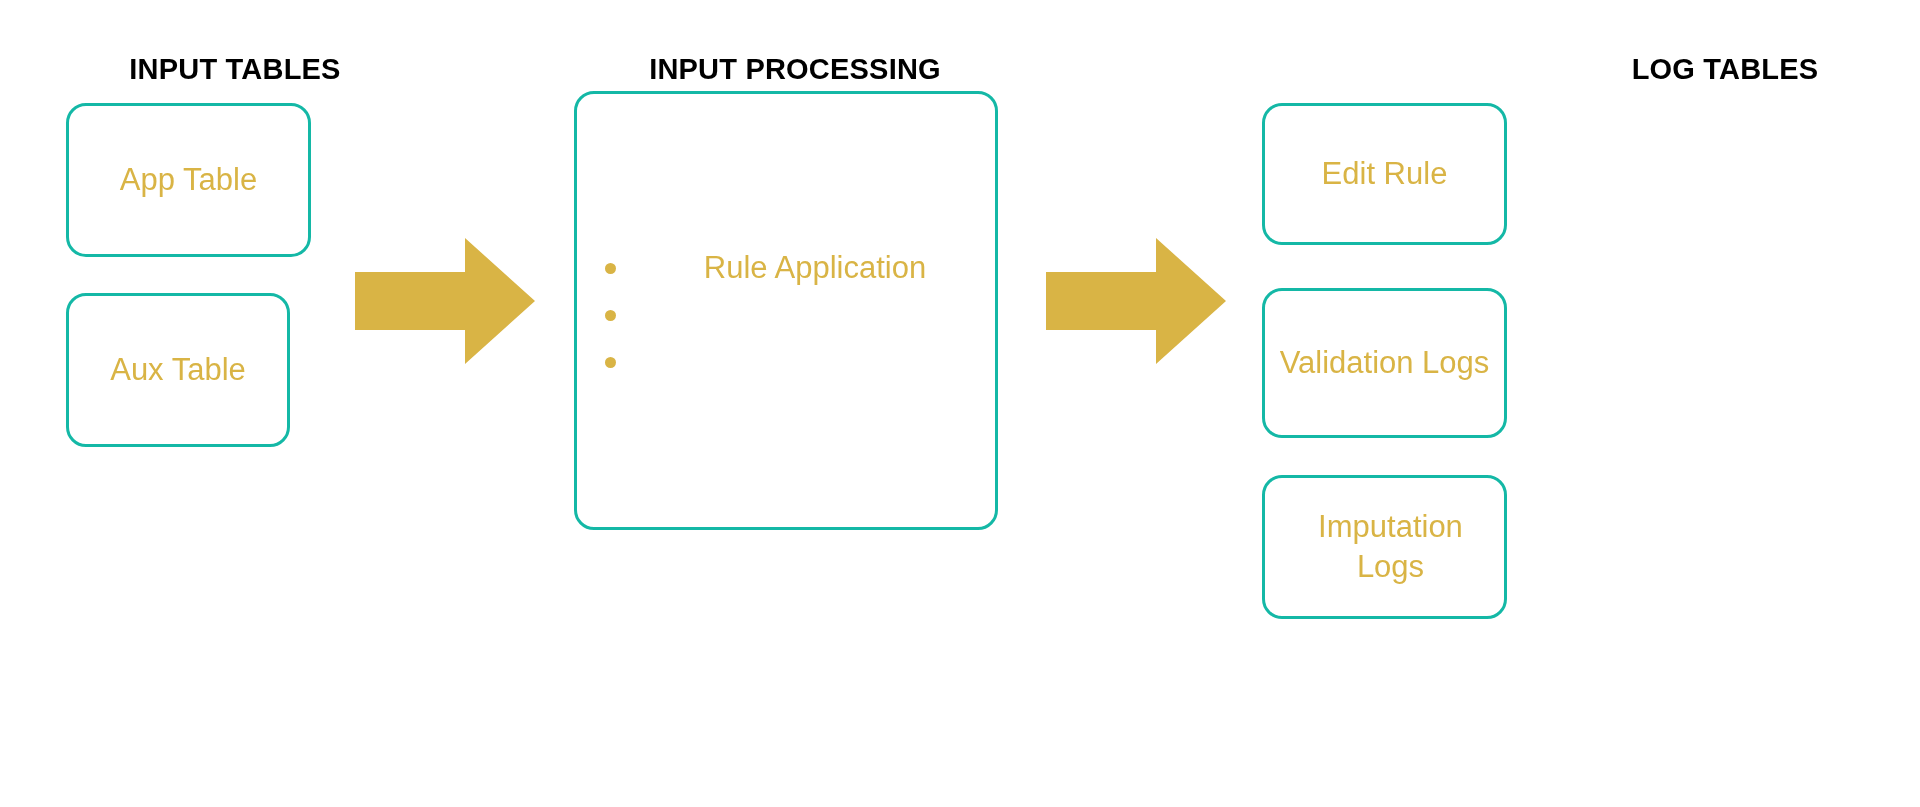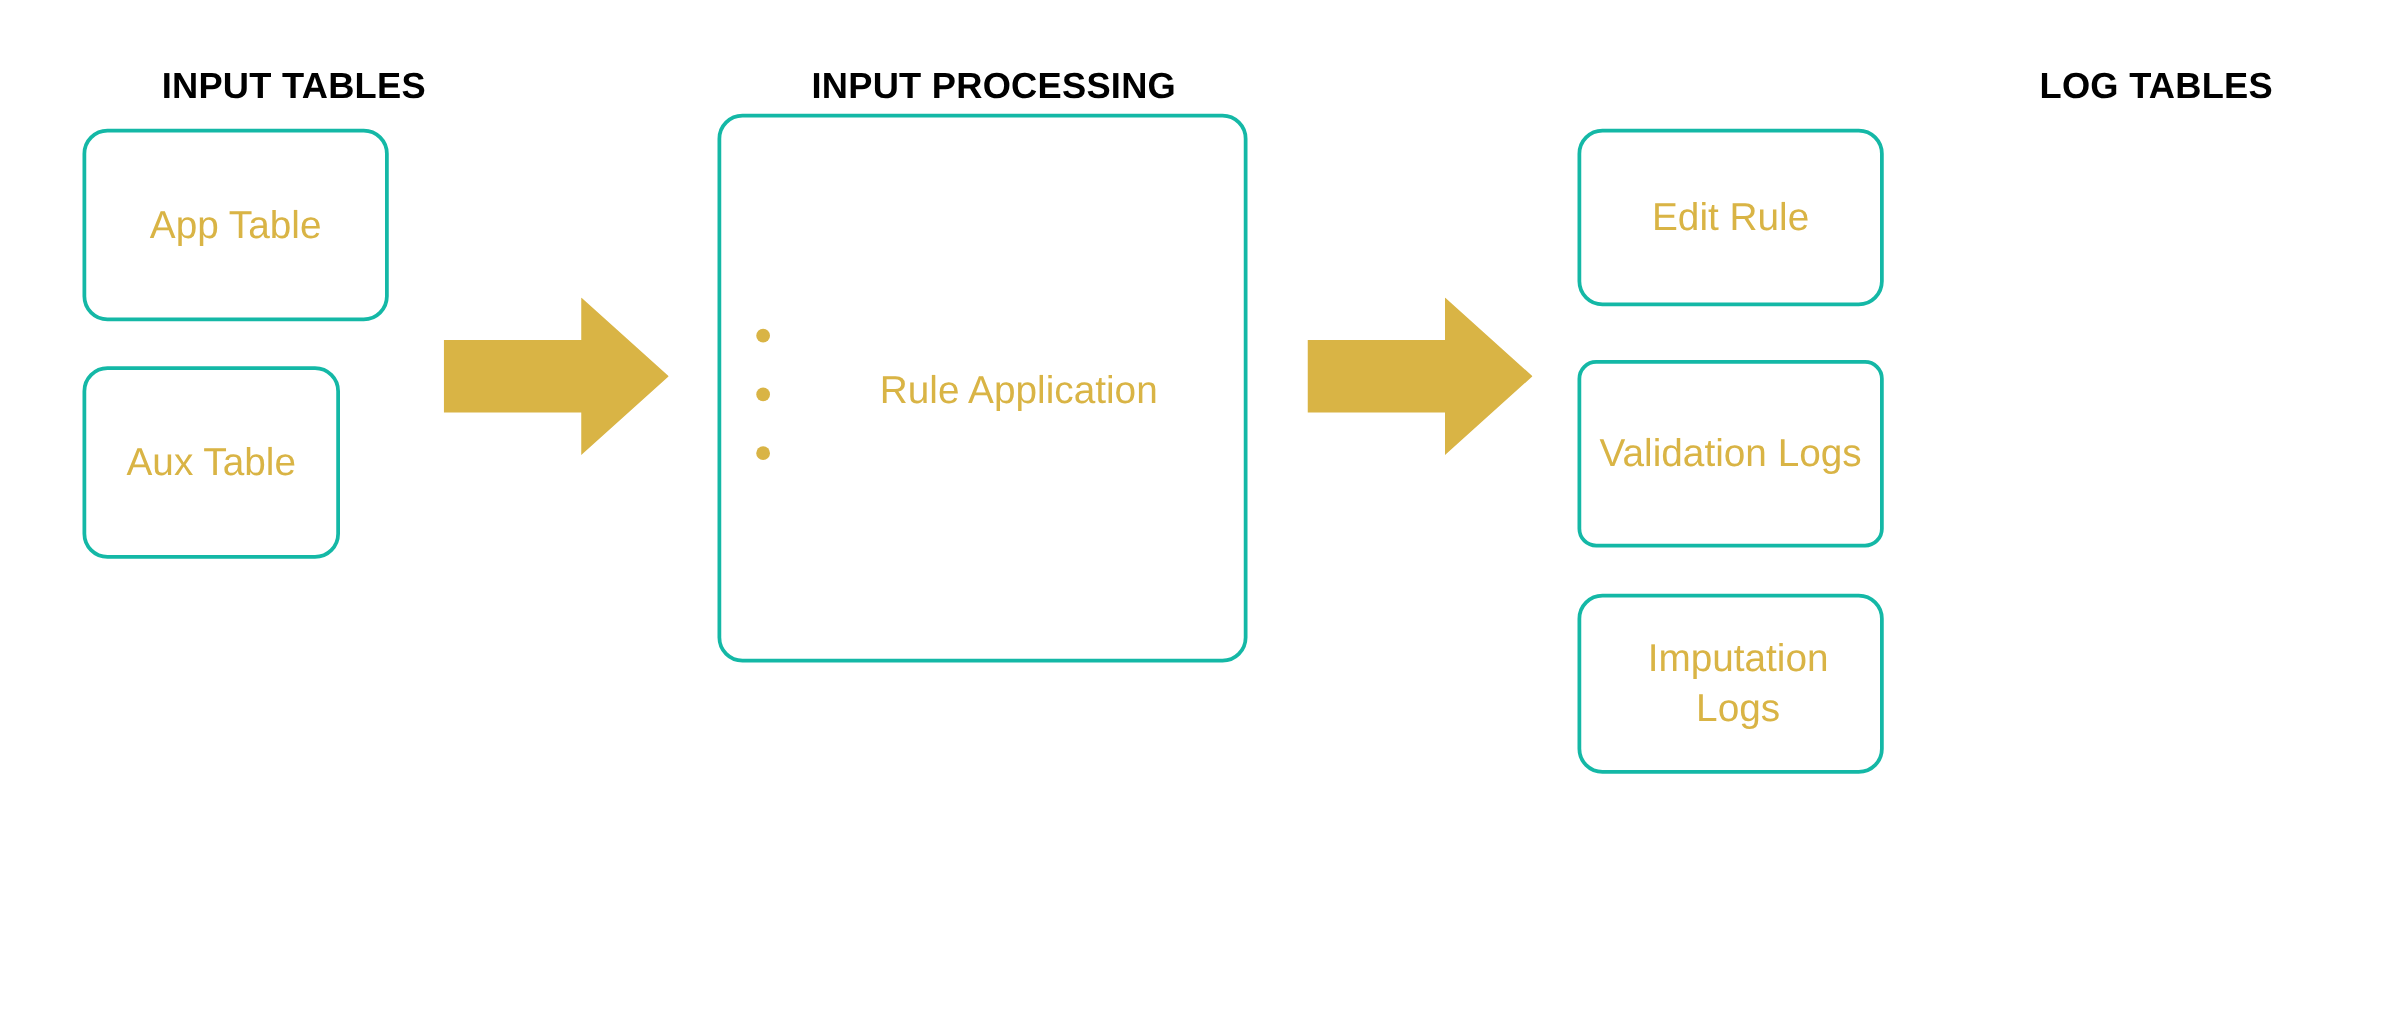--- a/index.html
+++ b/index.html
@@ -54,35 +54,35 @@
   .node-label {
     font-family: "Liberation Sans", sans-serif;
     font-size: 31px;
     line-height: 1.28;
     color: #d9b445;
     padding: 0 10px;
   }
 
   
   #box-app-table { left: 66px;  top: 103px; width: 245px; height: 154px; }
-  #box-aux-table { left: 66px;  top: 293px; width: 206px; height: 154px; }
+  #box-aux-table { left: 66px;  top: 293px; width: 224px; height: 154px; }
 
   
   #box-processing {
     left: 574px;
     top: 91px;
     width: 424px;
     height: 439px;
     display: block;
     padding: 0;
   }
 
   
   #box-edit-logs       { left: 1262px; top: 103px; width: 245px; height: 142px; }
-  #box-validation-logs { left: 1262px; top: 288px; width: 245px; height: 150px; border-radius: 15px; }
+  #box-validation-logs { left: 1262px; top: 288px; width: 245px; height: 150px; }
   #box-imputation-logs { left: 1262px; top: 475px; width: 245px; height: 144px; padding-left: 12px; }
 
   
   #process-list {
     position: absolute;
     left: 0;
     top: 150px;
     width: 424px;
     margin: 0;
     padding: 0;
@@ -103,21 +103,20 @@
     top: 50%;
     width: 11px;
     height: 11px;
     margin-top: -5px;
     border-radius: 50%;
     background: #d9b445;
   }
   .process-text {
     display: inline-block;
     padding-left: 52px;
-    margin-top: 44px;
   }
 
   
   .block-arrow {
     position: absolute;
   }
   #arrow-input-to-processing  { left: 355px;  top: 238px; width: 180px; height: 126px; }
   #arrow-processing-to-logs   { left: 1046px; top: 238px; width: 180px; height: 126px; }
   .block-arrow svg { display: block; width: 100%; height: 100%; }
 </style>

